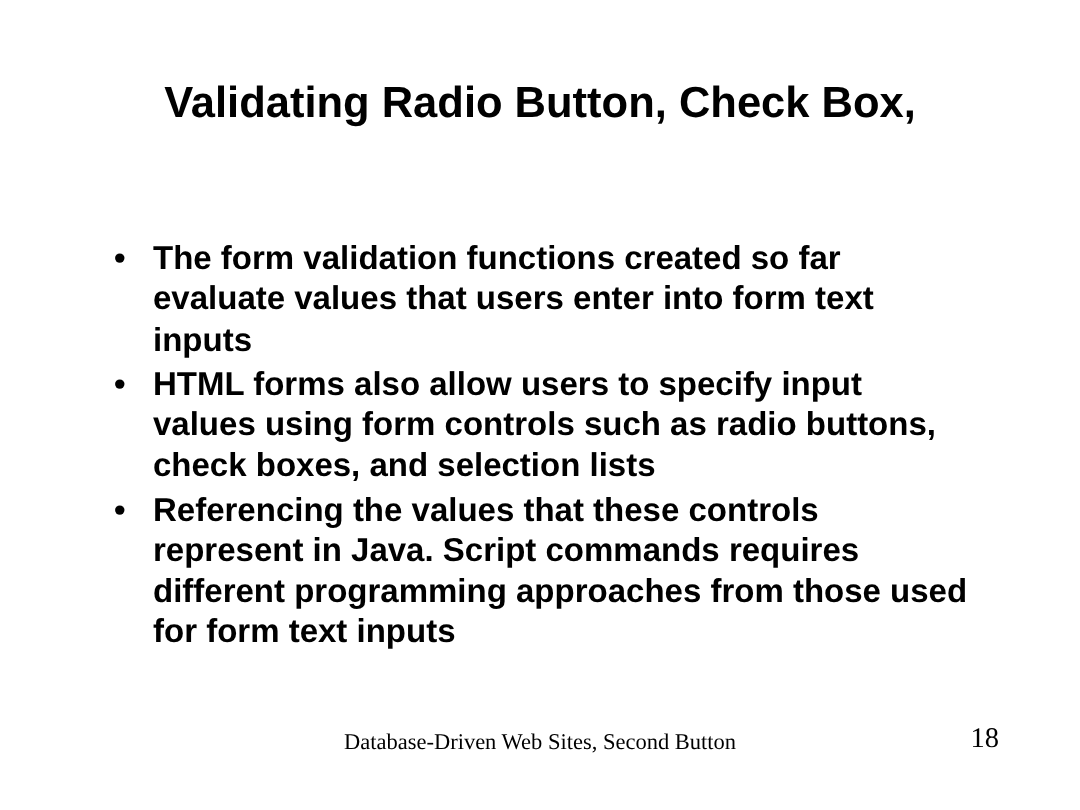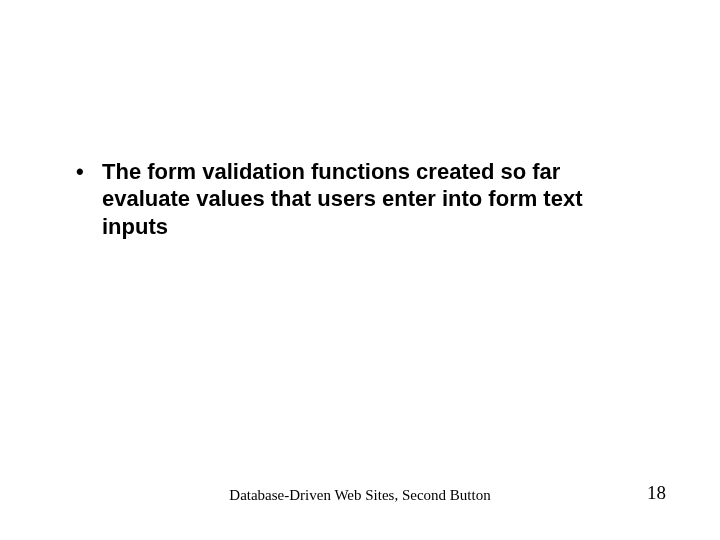--- a/index.html
+++ b/index.html
@@ -72,25 +72,27 @@
     font-family: "Times New Roman", Times, serif;
     font-size: 19px;
   }
 </style>
 </head>
 <body>
 
 <div class="slide">
 
   <div class="title">
-    <br>
+    <span>Validating Radio Button, Check Box,</span><br>
   </div>
 
   <div class="body">
     <ul>
       <li><span>The form validation functions created so far evaluate values that users enter into form text inputs</span></li>
+      <li><span>HTML forms also allow users to specify input values using form controls such as radio buttons, check boxes, and selection lists</span></li>
+      <li><span>Referencing the values that these controls represent in Java. Script commands requires different programming approaches from those used for form text inputs</span></li>
     </ul>
   </div>
 
   <div class="footer-center">Database-Driven Web Sites, Second Button</div>
   <div class="footer-right">18</div>
 
 </div>
 
 </body></html>

